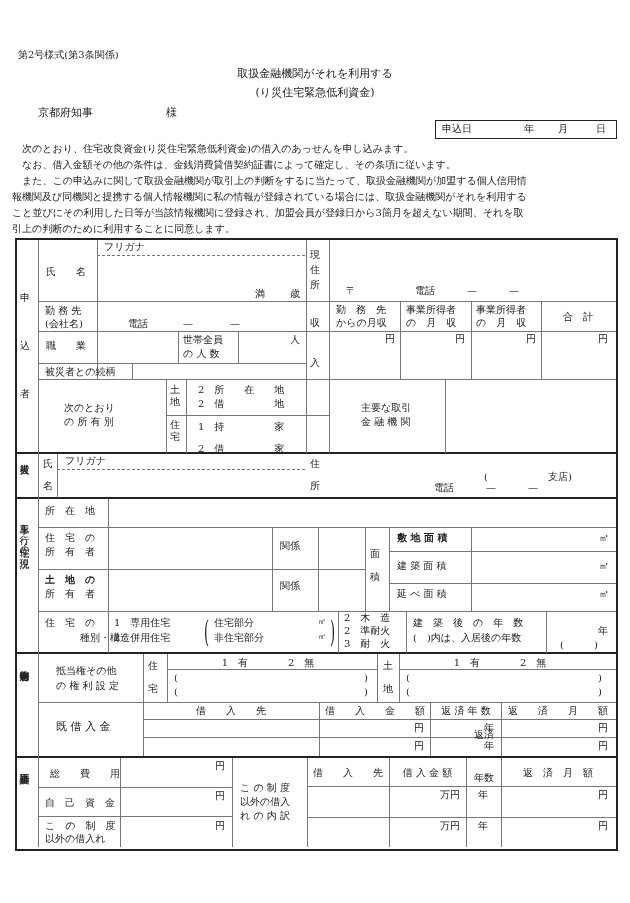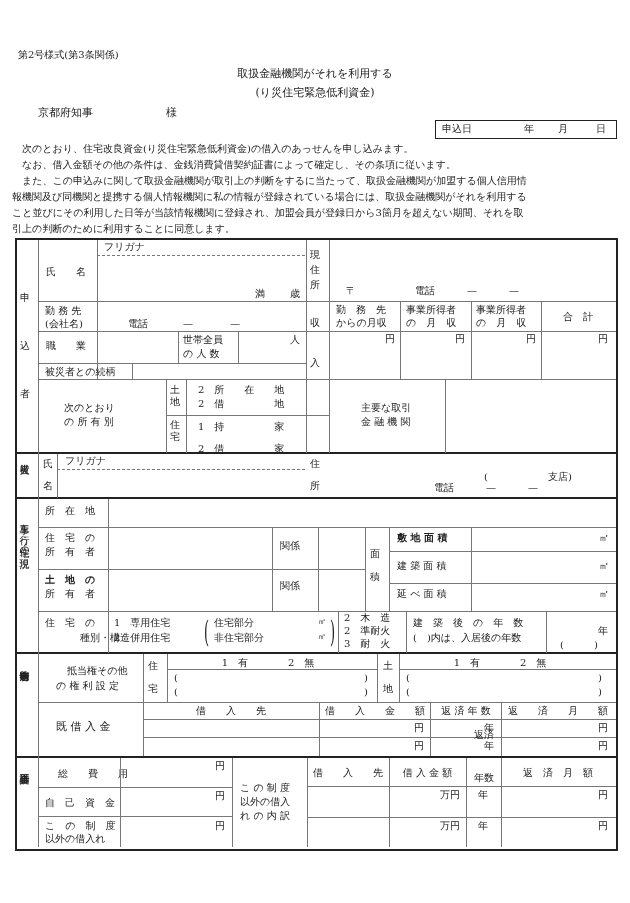--- a/index.html
+++ b/index.html
@@ -198,21 +198,21 @@
 <div class="t" style="left:344px;top:638px;">3　耐　火</div>
 <div class="ln vl" style="left:406px;top:611px;height:42px;"></div>
 <div class="t" style="left:413px;top:617px;">建　築　後　の　年　数</div>
 <div class="t" style="left:413px;top:632px;">(　)内は、入居後の年数</div>
 <div class="ln vl" style="left:546px;top:611px;height:42px;"></div>
 <div style="position:absolute;left:547px;top:612px;width:67px;height:40px;"></div>
 <div class="t" style="left:598px;top:625px;">年</div>
 <div class="t" style="left:560px;top:639px;">(　　　)</div>
 
 <div class="vert" style="left:19px;top:663px;font-size:10px;">申込者所有物件</div>
-<div class="t" style="left:56px;top:665px;margin-left:11px;">抵当権その他</div>
+<div class="t" style="left:56px;top:665px;">抵当権その他</div>
 <div class="t" style="left:56px;top:680px;">の 権 利 設 定</div>
 <div class="ln vl" style="left:143px;top:654px;height:102px;"></div>
 <div class="t" style="left:148px;top:660px;">住</div>
 <div class="t" style="left:148px;top:683px;">宅</div>
 <div class="ln vl" style="left:167px;top:654px;height:48px;"></div>
 <div class="t c" style="left:168px;width:200px;top:657px;">1　有　　　　2　無</div>
 <div class="ln hl" style="left:167px;top:669px;width:210px;"></div>
 <div class="t" style="left:174px;top:672px;">(</div>
 <div class="t" style="left:174px;top:686px;">(</div>
 <div class="t" style="left:364px;top:672px;">)</div>
@@ -245,21 +245,21 @@
 <div class="t" style="left:414px;top:722px;">円</div>
 <div class="t" style="left:484px;top:722px;">年</div>
 <div class="t" style="left:598px;top:722px;">円</div>
 <div class="ln hl" style="left:143px;top:737px;width:473px;"></div>
 <div style="position:absolute;left:144px;top:738px;width:470px;height:17px;"></div>
 <div class="t" style="left:414px;top:740px;">円</div>
 <div class="t" style="left:484px;top:740px;">年</div>
 <div class="t" style="left:598px;top:740px;">円</div>
 
 <div class="vert" style="left:19px;top:766px;font-size:10px;">工事資金計画</div>
-<div class="t" style="left:58px;top:768px;">総　　費　　用</div>
+<div class="t" style="left:50px;top:768px;">総　　費　　用</div>
 <div class="ln vl" style="left:120px;top:758px;height:89px;"></div>
 <div style="position:absolute;left:121px;top:759px;width:110px;height:28px;"></div>
 <div class="t" style="left:215px;top:760px;">円</div>
 <div class="ln hl" style="left:38px;top:787px;width:194px;"></div>
 <div class="t" style="left:45px;top:797px;">自　己　資　金</div>
 <div style="position:absolute;left:121px;top:788px;width:110px;height:28px;"></div>
 <div class="t" style="left:215px;top:790px;">円</div>
 <div class="ln hl" style="left:38px;top:816px;width:194px;"></div>
 <div class="t" style="left:45px;top:820px;">こ　の　制　度</div>
 <div class="t" style="left:45px;top:833px;">以外の借入れ</div>

